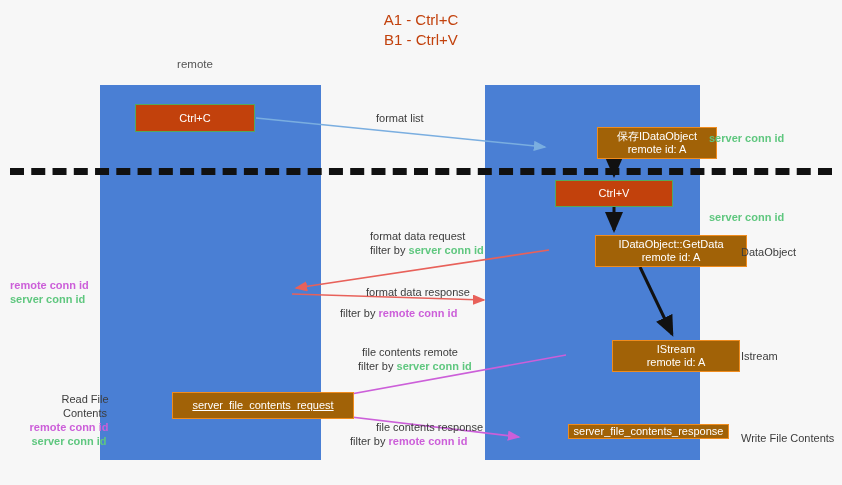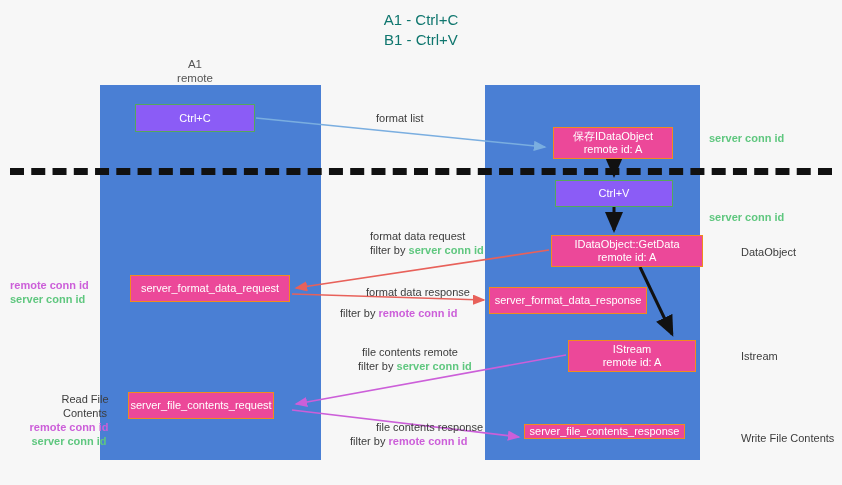--- a/index.html
+++ b/index.html
@@ -9,21 +9,21 @@
     font-family:"Liberation Sans","DejaVu Sans",sans-serif;
     position:relative;overflow:hidden;
     color:#3c3c3c;
   }
   #stage{position:absolute;left:0;top:0;width:842px;height:485px;}
   .abs{position:absolute;text-align:center;}
 
   
   #title{
     left:0;top:10px;width:842px;text-align:center;
-    font-size:15px;line-height:20px;color:#0f766e;
+    font-size:15px;line-height:20px;color:#c2410c;
   }
 
   
   .lane-head{
     text-align:center;font-size:11.5px;line-height:14px;color:#555;
   }
   #head-a1{left:130px;top:57px;width:130px;}
   #head-b1{left:530px;top:57px;width:145px;}
 
   
@@ -37,31 +37,31 @@
     border-top:7px dashed #111;
   }
 
   
   .box{
     box-sizing:border-box;
     display:flex;align-items:center;justify-content:center;
     text-align:center;color:#ffffff;font-size:11px;line-height:13px;
     padding:3px 6px;
   }
-  .box.orange{background:#ec4899;border:1px solid #f08c1e;}
-  .box.green{background:#8b5cf6;border:1px solid #55a85c;}
+  .box.orange{background:#a16207;border:1px solid #f08c1e;margin-left:44px;}
+  .box.green{background:#c2410c;border:1px solid #55a85c;}
 
   #box-ctrlc{left:135px;top:104px;width:120px;height:28px;}
   #box-save-ido{left:553px;top:127px;width:120px;height:32px;}
   #box-ctrlv{left:555px;top:180px;width:118px;height:27px;}
   #box-getdata{left:551px;top:235px;width:152px;height:32px;}
   #box-fmt-req{left:130px;top:275px;width:160px;height:27px;}
   #box-fmt-resp{left:489px;top:287px;width:158px;height:27px;}
   #box-istream{left:568px;top:340px;width:128px;height:32px;}
-  #box-file-req{left:128px;top:392px;width:146px;height:27px;}
+  #box-file-req{left:128px;top:392px;width:182px;height:27px;text-decoration:underline;}
   #box-file-resp{left:524px;top:424px;width:161px;height:15px;}
 
   
   .ann{font-size:11px;line-height:14px;}
   .green-t{color:#5fc77f;font-weight:bold;}
   .mag-t{color:#cc5fd9;font-weight:bold;}
   .dark-t{color:#3c3c3c;margin-left:32px;}
 
   #ann-server-1{left:709px;top:131px;}
   #ann-server-2{left:709px;top:210px;}
@@ -90,21 +90,20 @@
 <body>
 
 <div id="stage">
 
   <div class="abs" id="title">
     <div>A1 - Ctrl+C</div>
     <div>B1 - Ctrl+V</div>
   </div>
 
   <div class="abs lane-head" id="head-a1">
-    <div>A1</div>
     <div>remote</div>
   </div>
 
   <div class="abs lane" id="lane-a1"></div>
   <div class="abs lane" id="lane-b1"></div>
 
   <svg id="wires">
     <defs>
       <marker id="ah-blue" markerWidth="9" markerHeight="9" refX="7" refY="3.2" orient="auto">
         <path d="M0,0 L8,3.2 L0,6.4 z" fill="#7aaee0"></path>
@@ -154,27 +153,21 @@
     <span>Ctrl+V</span>
   </div>
 
   <div class="abs box orange" id="box-getdata">
     <span>
       <span>IDataObject::GetData</span><br>
       <span>remote id: A</span>
     </span>
   </div>
 
-  <div class="abs box orange" id="box-fmt-req">
-    <span>server_format_data_request</span>
-  </div>
-
-  <div class="abs box orange" id="box-fmt-resp">
-    <span>server_format_data_response</span>
-  </div>
+
 
   <div class="abs box orange" id="box-istream">
     <span>
       <span>IStream</span><br>
       <span>remote id: A</span>
     </span>
   </div>
 
   <div class="abs box orange" id="box-file-req">
     <span>server_file_contents_request</span>

